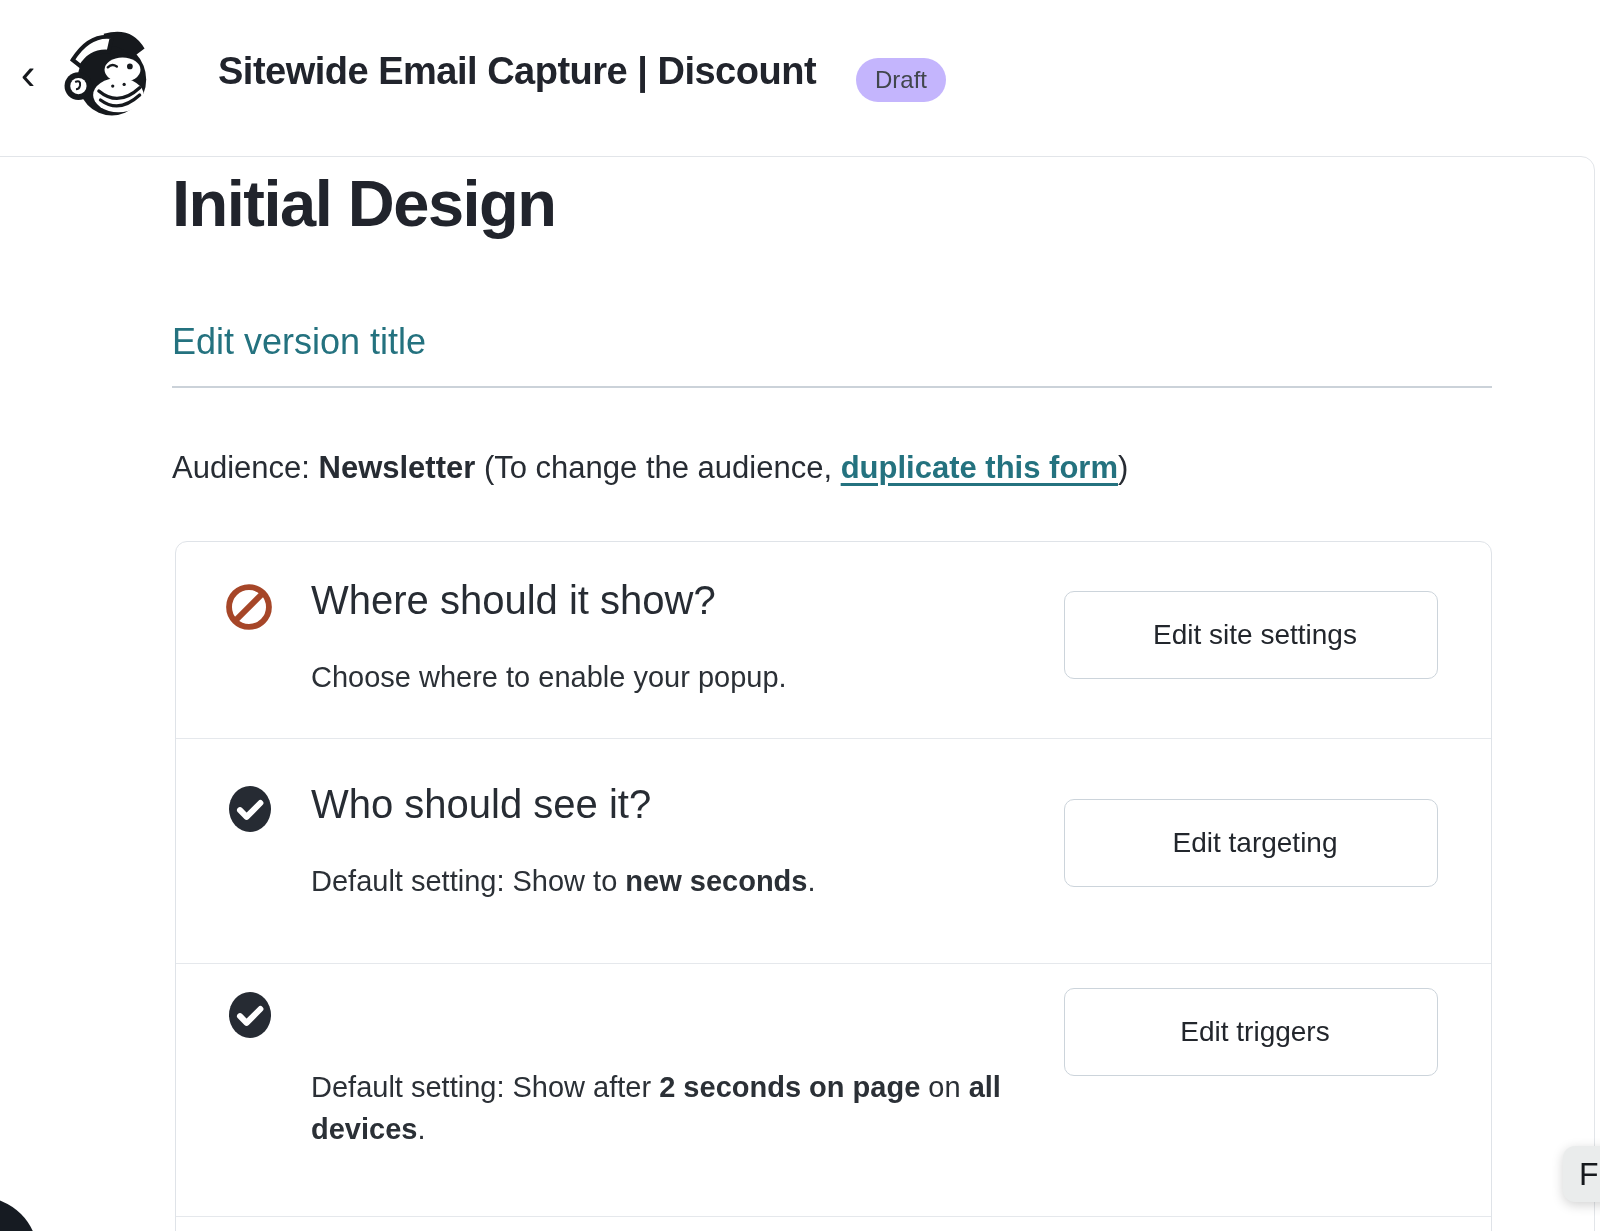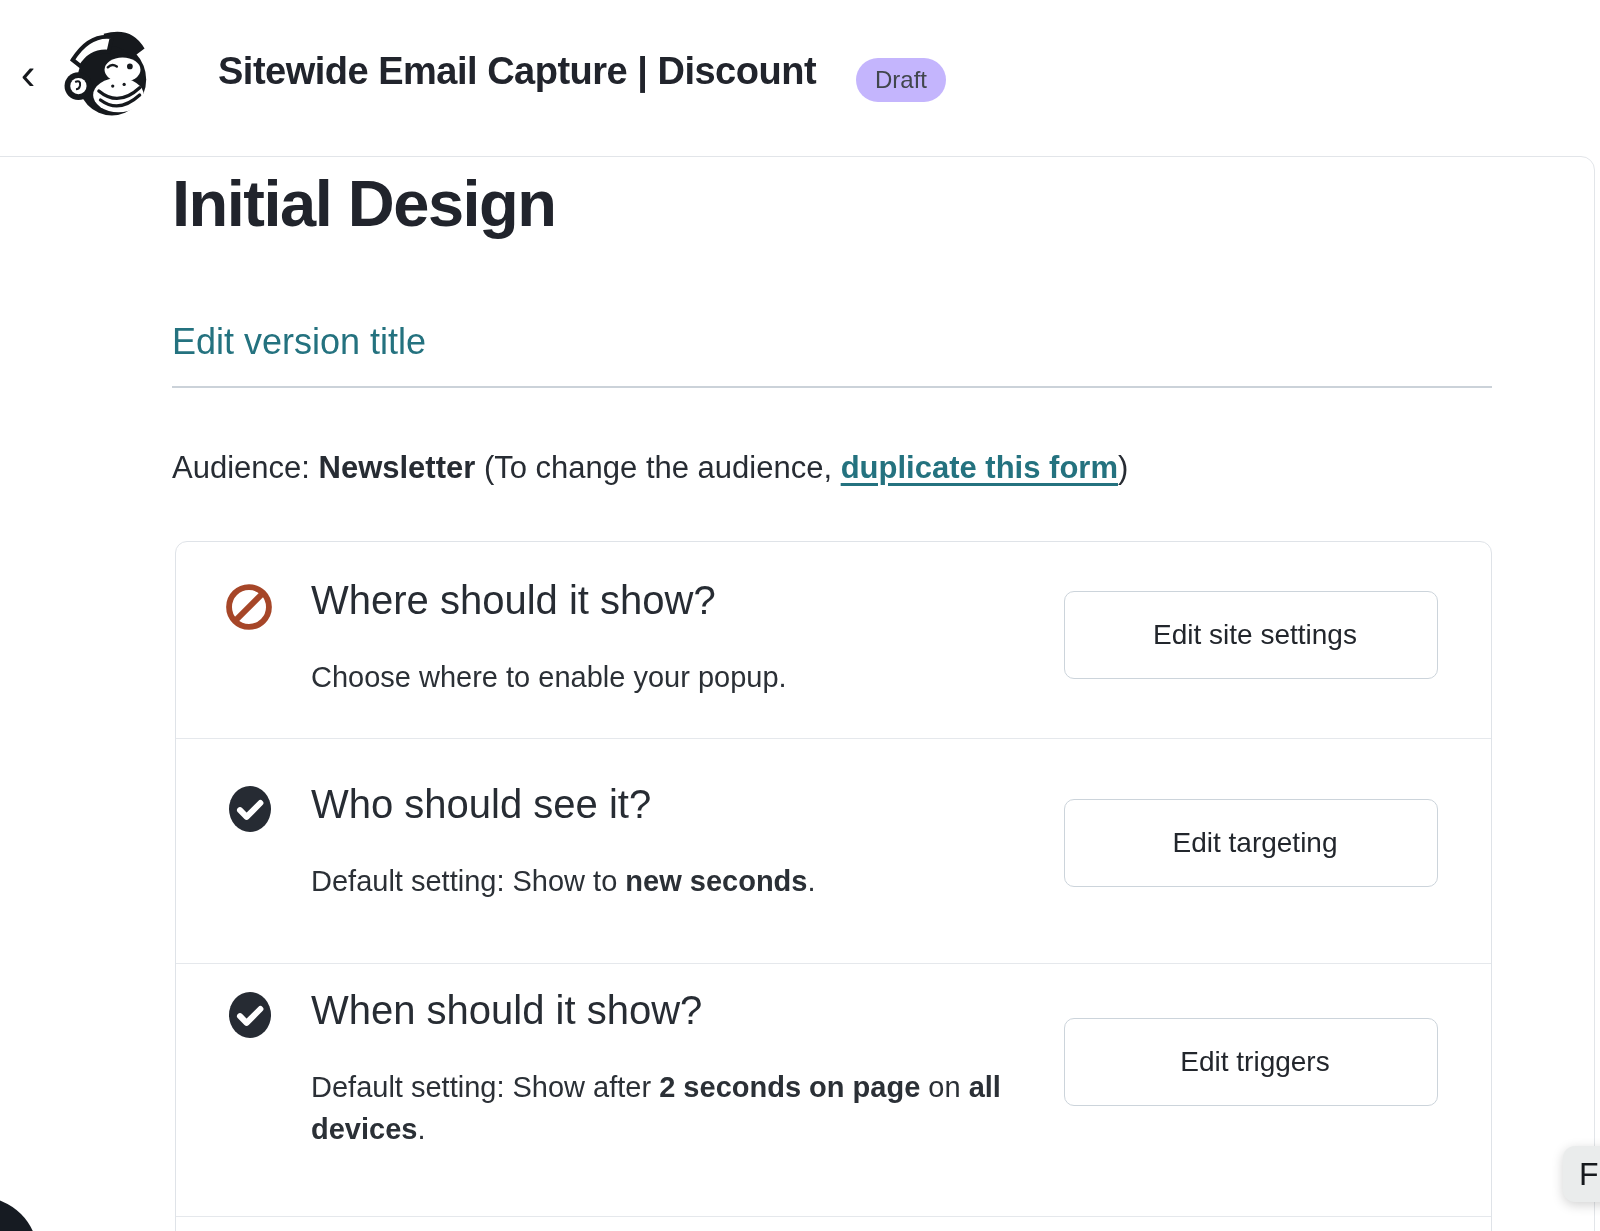--- a/index.html
+++ b/index.html
@@ -117,23 +117,22 @@
   <div class="step-desc" style="top:318px;">
     <span>Default setting: Show to </span><span class="bold">new seconds</span><span>.</span><span class="bold"></span><span></span>
   </div>
   <button class="edit-btn" style="top:257px;">Edit targeting</button>
   <div class="row-divider" style="top:421px;"></div>
 
   <svg class="step-icon" style="top:449px; width:48px; height:48px; left:50px;" viewBox="0 0 24 24">
     <ellipse cx="12" cy="12" rx="10.5" ry="11.5" fill="#262b33"></ellipse>
     <path d="M7 12.6 l3.3 3.3 L17.2 9" fill="none" stroke="#ffffff" stroke-width="3" stroke-linecap="round" stroke-linejoin="round"></path>
   </svg>
-  <div class="step-title" style="top:446px;">When should it show?</div>
   <div class="step-desc" style="top:524px;">
     <span>Default setting: Show after </span><span class="bold">2 seconds on page</span><span> on </span><span class="bold">all devices</span><span>.</span>
   </div>
-  <button class="edit-btn" style="top:476px;text-align:right;">Edit triggers</button>
+  <button class="edit-btn" style="top:446px;text-align:right;">Edit triggers</button>
   <div class="row-divider" style="top:674px;"></div>
 
 </div>
 
 <div class="feedback-btn">F</div>
 <div class="chat-blob"></div>
 
 </body></html>

